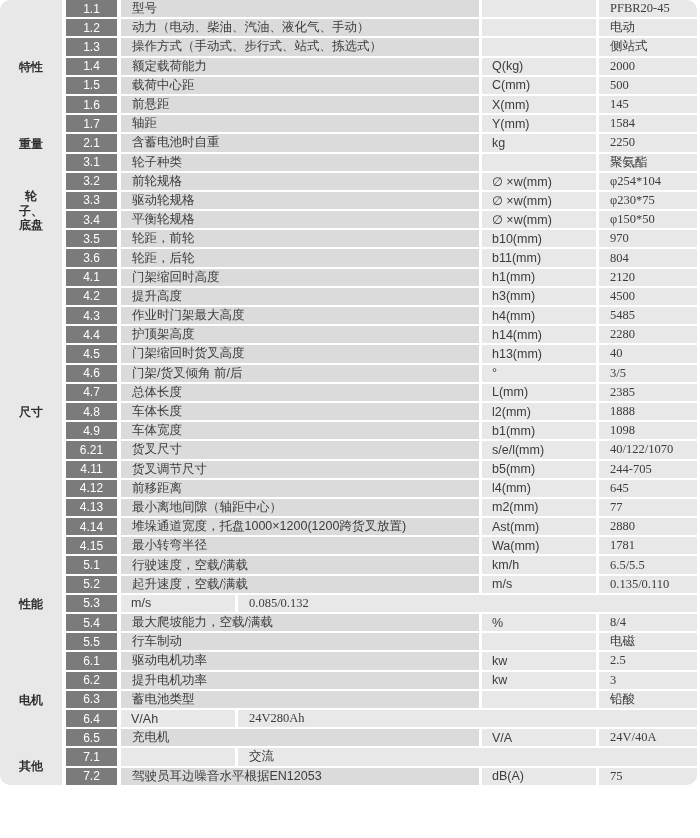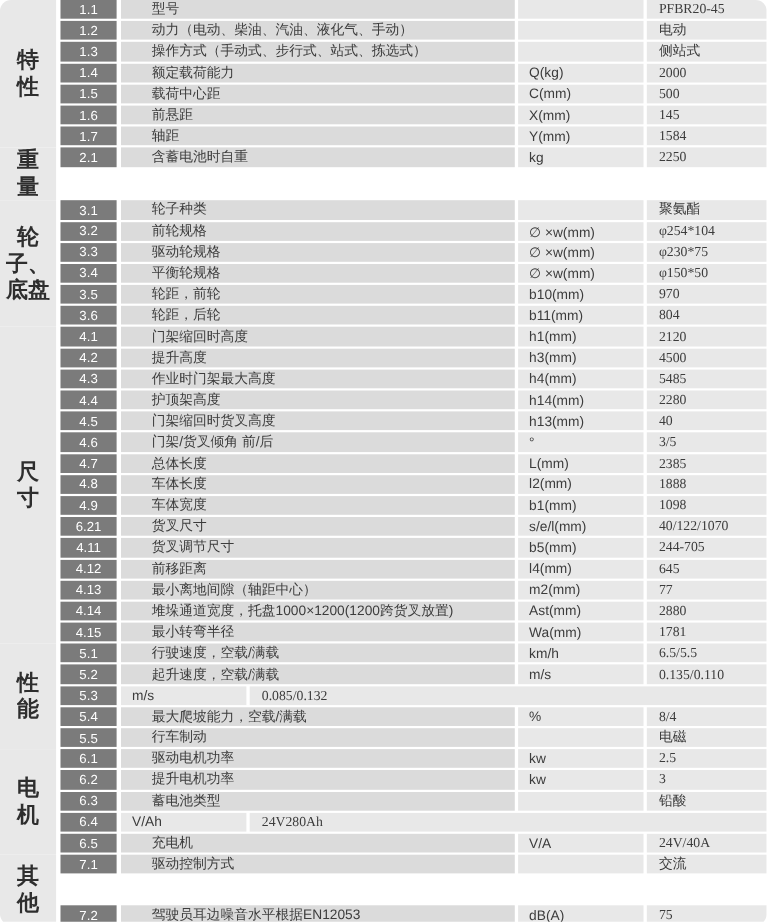--- a/index.html
+++ b/index.html
@@ -15,40 +15,40 @@
   html,body{width:700px;height:838px;background:var(--c-page);
     font-family:"Liberation Sans","DejaVu Sans",sans-serif;
     -webkit-font-smoothing:antialiased;}
   .spec-table{
     width:697px;
     border-radius:10px;
     overflow:hidden;
   }
   .section{display:flex;align-items:stretch;}
   .cat-cell{
-    width:51px;
+    width:62px;
     margin-right:4px;
     background:var(--c-light);
     display:flex;align-items:center;justify-content:center;
     text-align:center;
-    font-size:20px;font-weight:bold;color:var(--c-cat-text);
+    font-size:12px;font-weight:bold;color:var(--c-cat-text);
     line-height:1.2;
     padding:0 16px;
   }
   .rows{flex:1;display:flex;flex-direction:column;}
   .row{display:flex;align-items:stretch;height:17.2px;margin-bottom:2px;}
-  .section:last-child .row:last-child{margin-bottom:0;margin-top:27px;}
+  .section:last-child .row:last-child{margin-bottom:0;}
   .badge{
     width:51px;margin-right:4px;
     background:var(--c-badge);color:var(--c-badge-text);
     display:flex;align-items:center;justify-content:center;
     font-size:12px;
   }
   .cell{display:flex;align-items:center;font-size:12.5px;color:var(--c-text);white-space:nowrap;overflow:hidden;}
-  .desc{width:358px;margin-right:3px;background:var(--c-desc);padding-left:28px;}
+  .desc{width:358px;margin-right:3px;background:var(--c-desc);padding-left:11px;}
   .unit{width:114px;margin-right:3px;background:var(--c-light);padding-left:10px;}
   .value{flex:1;background:var(--c-light);padding-left:11px;font-family:Liberation Serif, serif;}
 </style>
 </head>
 <body>
 
 <div class="spec-table" id="spec-table">
     <div class="section">
       <div class="cat-cell">特性</div>
       <div class="rows">
@@ -309,21 +309,20 @@
           <div class="cell unit">V/A</div>
           <div class="cell value">24V/40A</div>
         </div>
       </div>
     </div>
     <div class="section">
       <div class="cat-cell">其他</div>
       <div class="rows">
         <div class="row">
           <div class="badge">7.1</div>
-          <div class="cell desc">驱动控制方式</div>
           <div class="cell unit"></div>
           <div class="cell value">交流</div>
         </div>
         <div class="row">
           <div class="badge">7.2</div>
           <div class="cell desc">驾驶员耳边噪音水平根据EN12053</div>
           <div class="cell unit">dB(A)</div>
           <div class="cell value">75</div>
         </div>
       </div>

